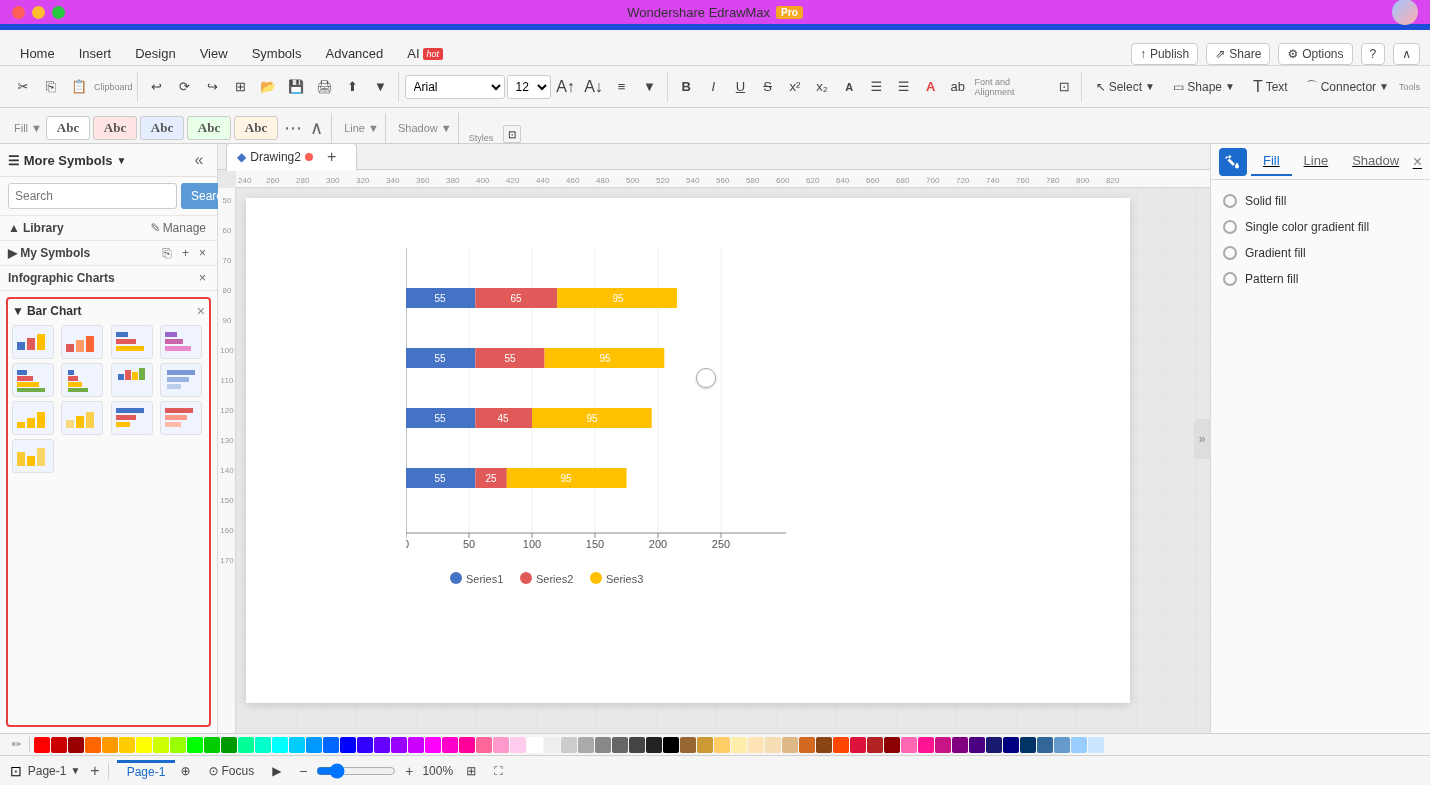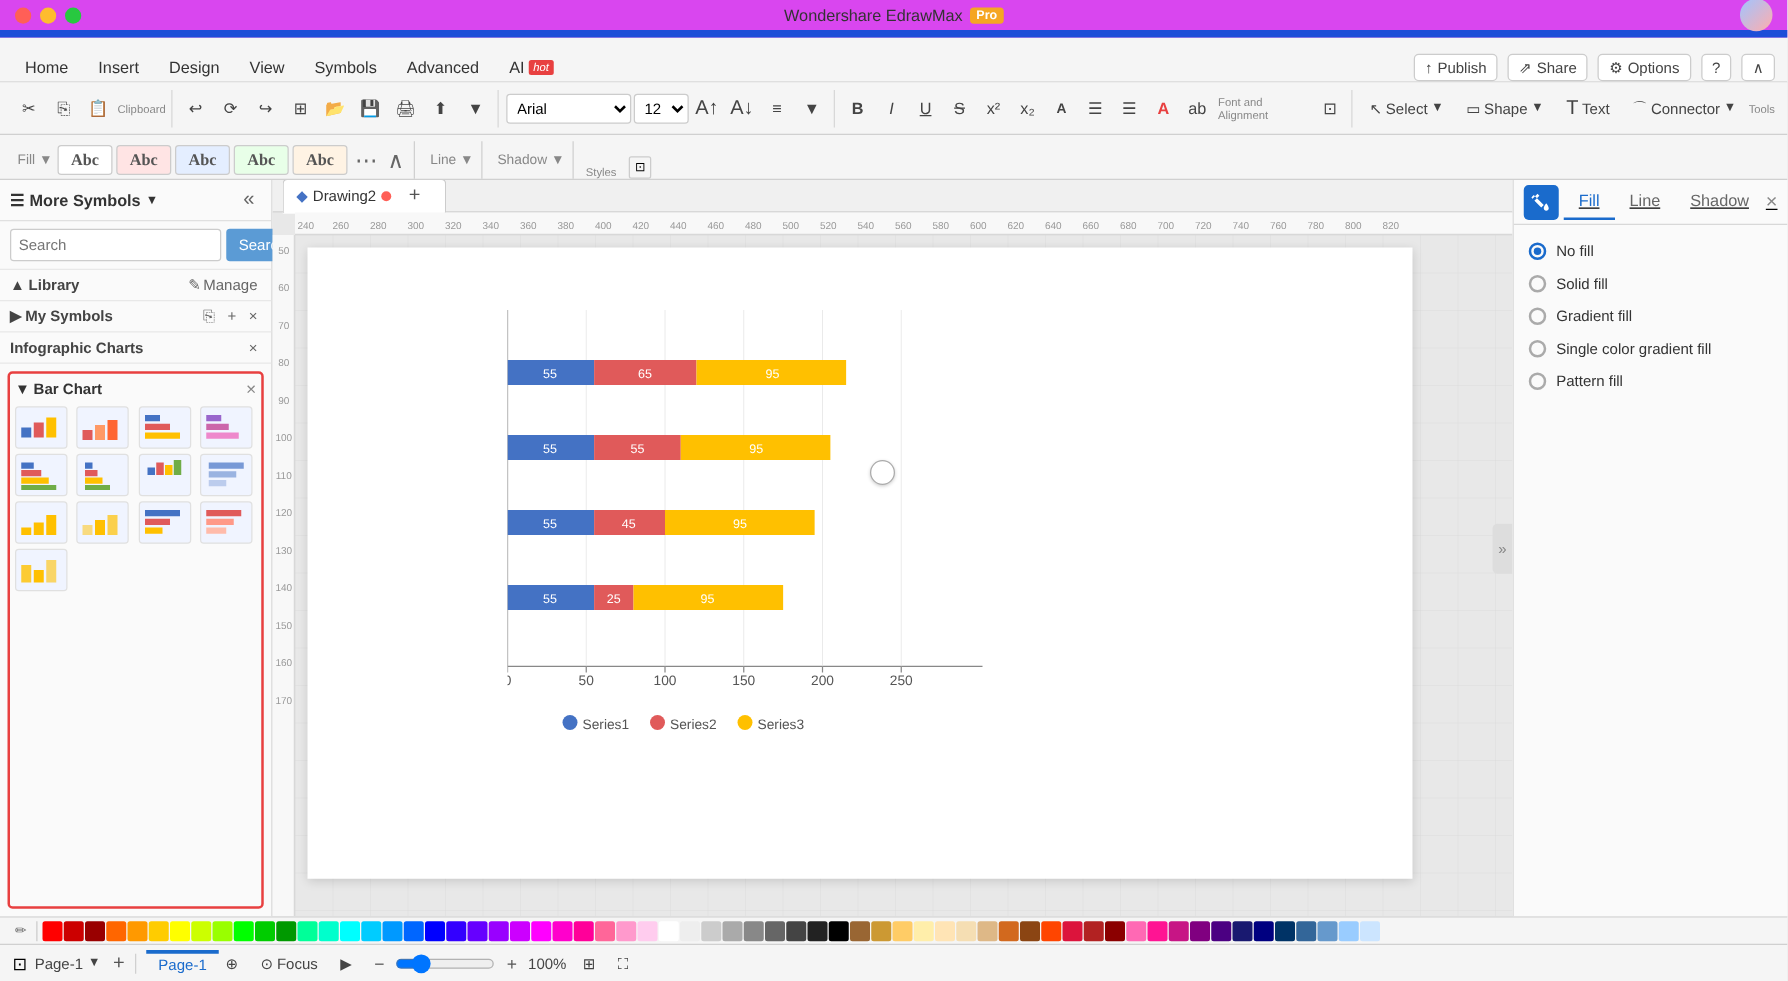--- a/index.html
+++ b/index.html
@@ -613,34 +613,30 @@
         </svg>
       </div>
       <div class="rp-tab active">Fill</div>
       <div class="rp-tab">Line</div>
       <div class="rp-tab">Shadow</div>
       <div class="rp-close">×</div>
     </div>
 
     <div class="fill-options">
       <div class="fill-option">
-        <div class="radio selected"></div>
-        <span>No fill</span>
+        <div class="radio"></div>
+        <span>Solid fill</span>
       </div>
       <div class="fill-option">
         <div class="radio"></div>
-        <span>Solid fill</span>
+        <span>Single color gradient fill</span>
       </div>
       <div class="fill-option">
         <div class="radio"></div>
         <span>Gradient fill</span>
-      </div>
-      <div class="fill-option">
-        <div class="radio"></div>
-        <span>Single color gradient fill</span>
       </div>
       <div class="fill-option">
         <div class="radio"></div>
         <span>Pattern fill</span>
       </div>
     </div>
   </div>
 </div>
 
 <div id="color-palette">

